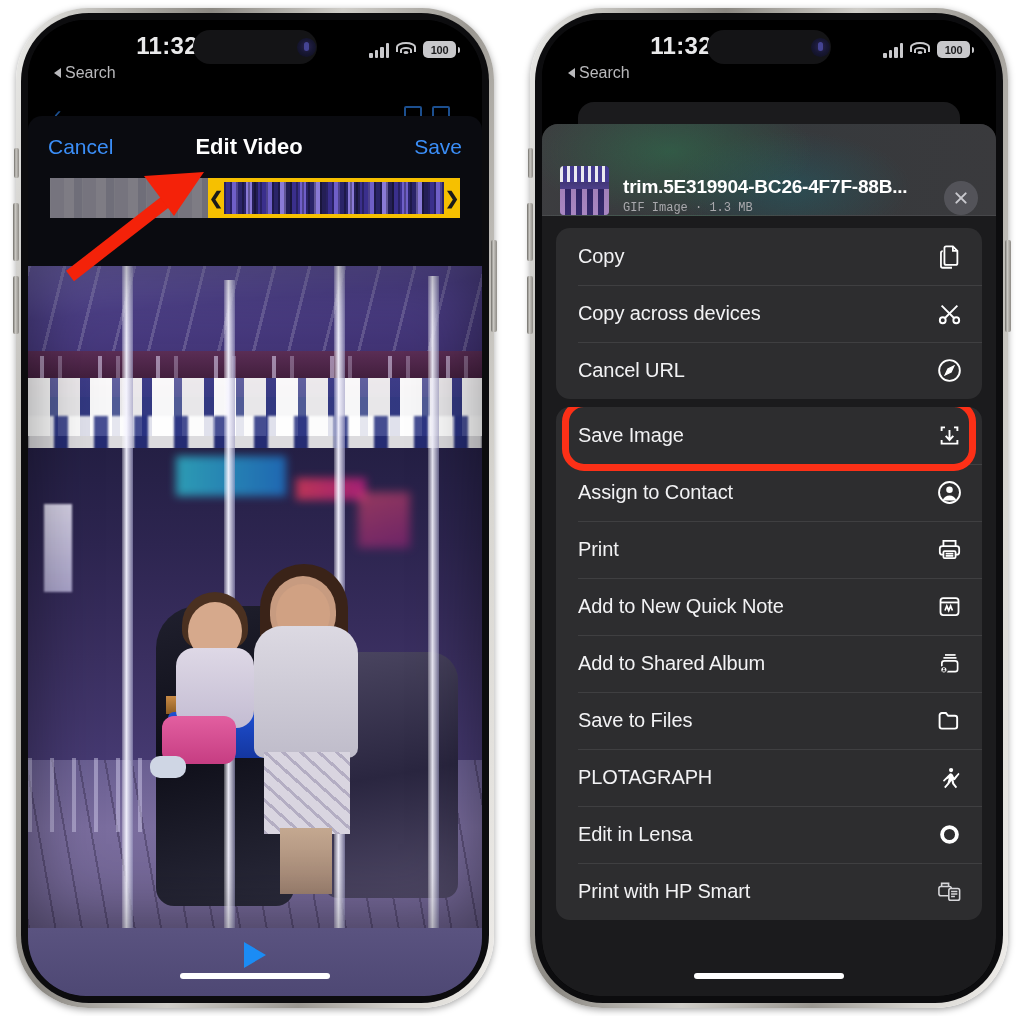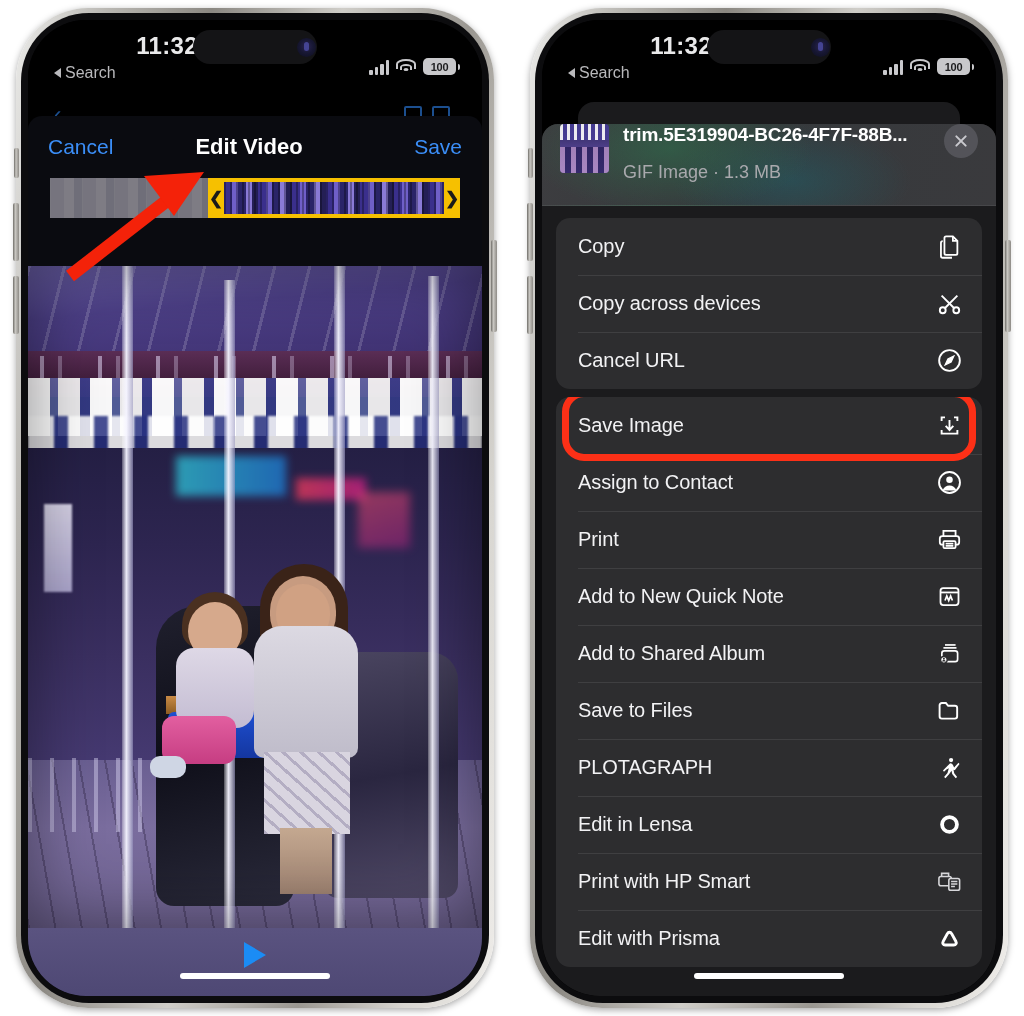--- a/index.html
+++ b/index.html
@@ -59,21 +59,21 @@
   .dyn-island {
     position:absolute; left:50%; transform:translateX(-50%); top:10px;
     width:124px; height:34px; border-radius:20px; background:#141416;
   }
   .cam-dot {
     position:absolute; left:50%; transform:translateX(42px); top:18px;
     width:19px; height:19px; border-radius:50%;
     background:radial-gradient(circle at 50% 45%, #2a2550 0%, #171733 48%, #0e0e1c 100%);
   }
   .cam-dot::after{content:"";position:absolute;left:7px;top:4px;width:5px;height:9px;border-radius:3px;background:#4a4aa0;opacity:.85;}
-  .sb-right { position:absolute; right:26px; top:38px; display:flex; align-items:center; gap:7px; }
+  .sb-right { position:absolute; right:26px; top:21px; display:flex; align-items:center; gap:7px; }
   .sig { display:flex; align-items:flex-end; gap:2px; height:16px; }
   .sig i { width:3.5px; background:#c9c9cc; border-radius:1px; display:block; }
   .sig i:nth-child(1){height:5px;} .sig i:nth-child(2){height:8px;}
   .sig i:nth-child(3){height:11px;} .sig i:nth-child(4){height:15px;}
   .wifi { position:relative; width:20px; height:15px; }
   .wifi span { position:absolute; left:50%; transform:translateX(-50%);
     border:2.2px solid #c9c9cc; border-bottom:none; border-radius:50% 50% 0 0; }
   .wifi span:nth-child(1){ top:0; width:20px; height:10px; }
   .wifi span:nth-child(2){ top:4.5px; width:12px; height:6px; }
   .wifi span:nth-child(3){ top:9px; width:5px; height:3px; background:#c9c9cc; border:none; border-radius:50%; }
@@ -315,22 +315,22 @@
     position:absolute; left:36px; right:36px; top:82px; height:60px;
     border-radius:16px 16px 0 0; background:#1b1b1d;
   }
   .share-sheet {
     position:absolute; left:0; right:0; top:104px; bottom:0;
     border-radius:16px 16px 0 0;
     background:#1b1b1d;
     overflow:hidden;
   }
   .share-head {
-    position:relative; height:82px;
-    display:flex; align-items:flex-start; gap:14px; padding:0 18px;
+    position:relative; height:92px;
+    display:flex; align-items:flex-end; gap:14px; padding:0 18px;
     background:
       radial-gradient(ellipse 200px 90px at 28% 30%, rgba(46,116,78,.55) 0%, rgba(46,116,78,0) 72%),
       radial-gradient(ellipse 170px 80px at 55% 70%, rgba(30,100,110,.45) 0%, rgba(30,100,110,0) 70%),
       linear-gradient(100deg,#3d3d40 0%,#35393c 40%,#3a3a3d 100%);
     border-bottom:1px solid rgba(255,255,255,.07);
   }
   .share-thumb {
     width:49px; height:49px; border-radius:4px; flex:none; overflow:hidden; position:relative;
     background:linear-gradient(180deg,#2a2550,#4b3d86 45%,#6b5bb0 100%);
   }
@@ -340,21 +340,21 @@
   }
   .share-thumb::after {
     content:""; position:absolute; left:0; right:0; bottom:0; height:26px;
     background:repeating-linear-gradient(90deg, rgba(190,150,200,.75) 0 5px, rgba(40,30,90,.8) 5px 11px);
   }
   .share-meta { flex:1; min-width:0; }
   .share-title {
     color:#fff; font-size:19px; font-weight:700; letter-spacing:-.2px;
     white-space:nowrap; overflow:hidden;
   }
-  .share-sub { color:#a9a9ad; font-size:18px; margin-top:16px; }
+  .share-sub { color:#a9a9ad; font-size:12px; margin-top:3px;font-family:Liberation Mono, monospace; }
   .share-close {
     width:34px; height:34px; border-radius:50%; flex:none;
     background:rgba(120,120,128,.42);
     display:flex; align-items:center; justify-content:center;
   }
   .share-close svg { width:16px; height:16px; }
 
   .menu-group {
     margin:12px 14px 0 14px; border-radius:14px; background:#2d2d2f; overflow:hidden;
   }
@@ -660,28 +660,20 @@
             <span class="menu-icon">
               <svg viewBox="0 0 24 24" fill="none" stroke="#d7d7da" stroke-width="1.4">
                 <rect x="2.6" y="7.6" width="11" height="8.2" rx="1.8"></rect>
                 <path d="M5 7.6V4.8h6.2v2.8"></path>
                 <rect x="11.4" y="9.4" width="9.6" height="10.4" rx="1.6" fill="#2d2d2f"></rect>
                 <path d="M13.4 12h5.6M13.4 14.2h5.6M13.4 16.4h3.4"></path>
               </svg>
             </span>
           </div>
 
-          <div class="menu-row">
-            <span class="menu-label">Edit with Prisma</span>
-            <span class="menu-icon">
-              <svg viewBox="0 0 24 24" fill="none" stroke="#fff" stroke-width="2.6" stroke-linejoin="round">
-                <path d="M12 6.4c.9 0 1.5.6 2 1.5l3.6 6.6c.9 1.7.1 3.3-1.8 3.3H8.2c-1.9 0-2.7-1.6-1.8-3.3L10 7.9c.5-.9 1.1-1.5 2-1.5z"></path>
-              </svg>
-            </span>
-          </div>
         </div>
       </div>
 
       <div class="statusbar">
         <div class="sb-time">11:32</div>
         <div class="sb-back">
           <span class="tri"></span>
           <span>Search</span>
         </div>
         <div class="dyn-island"></div>

